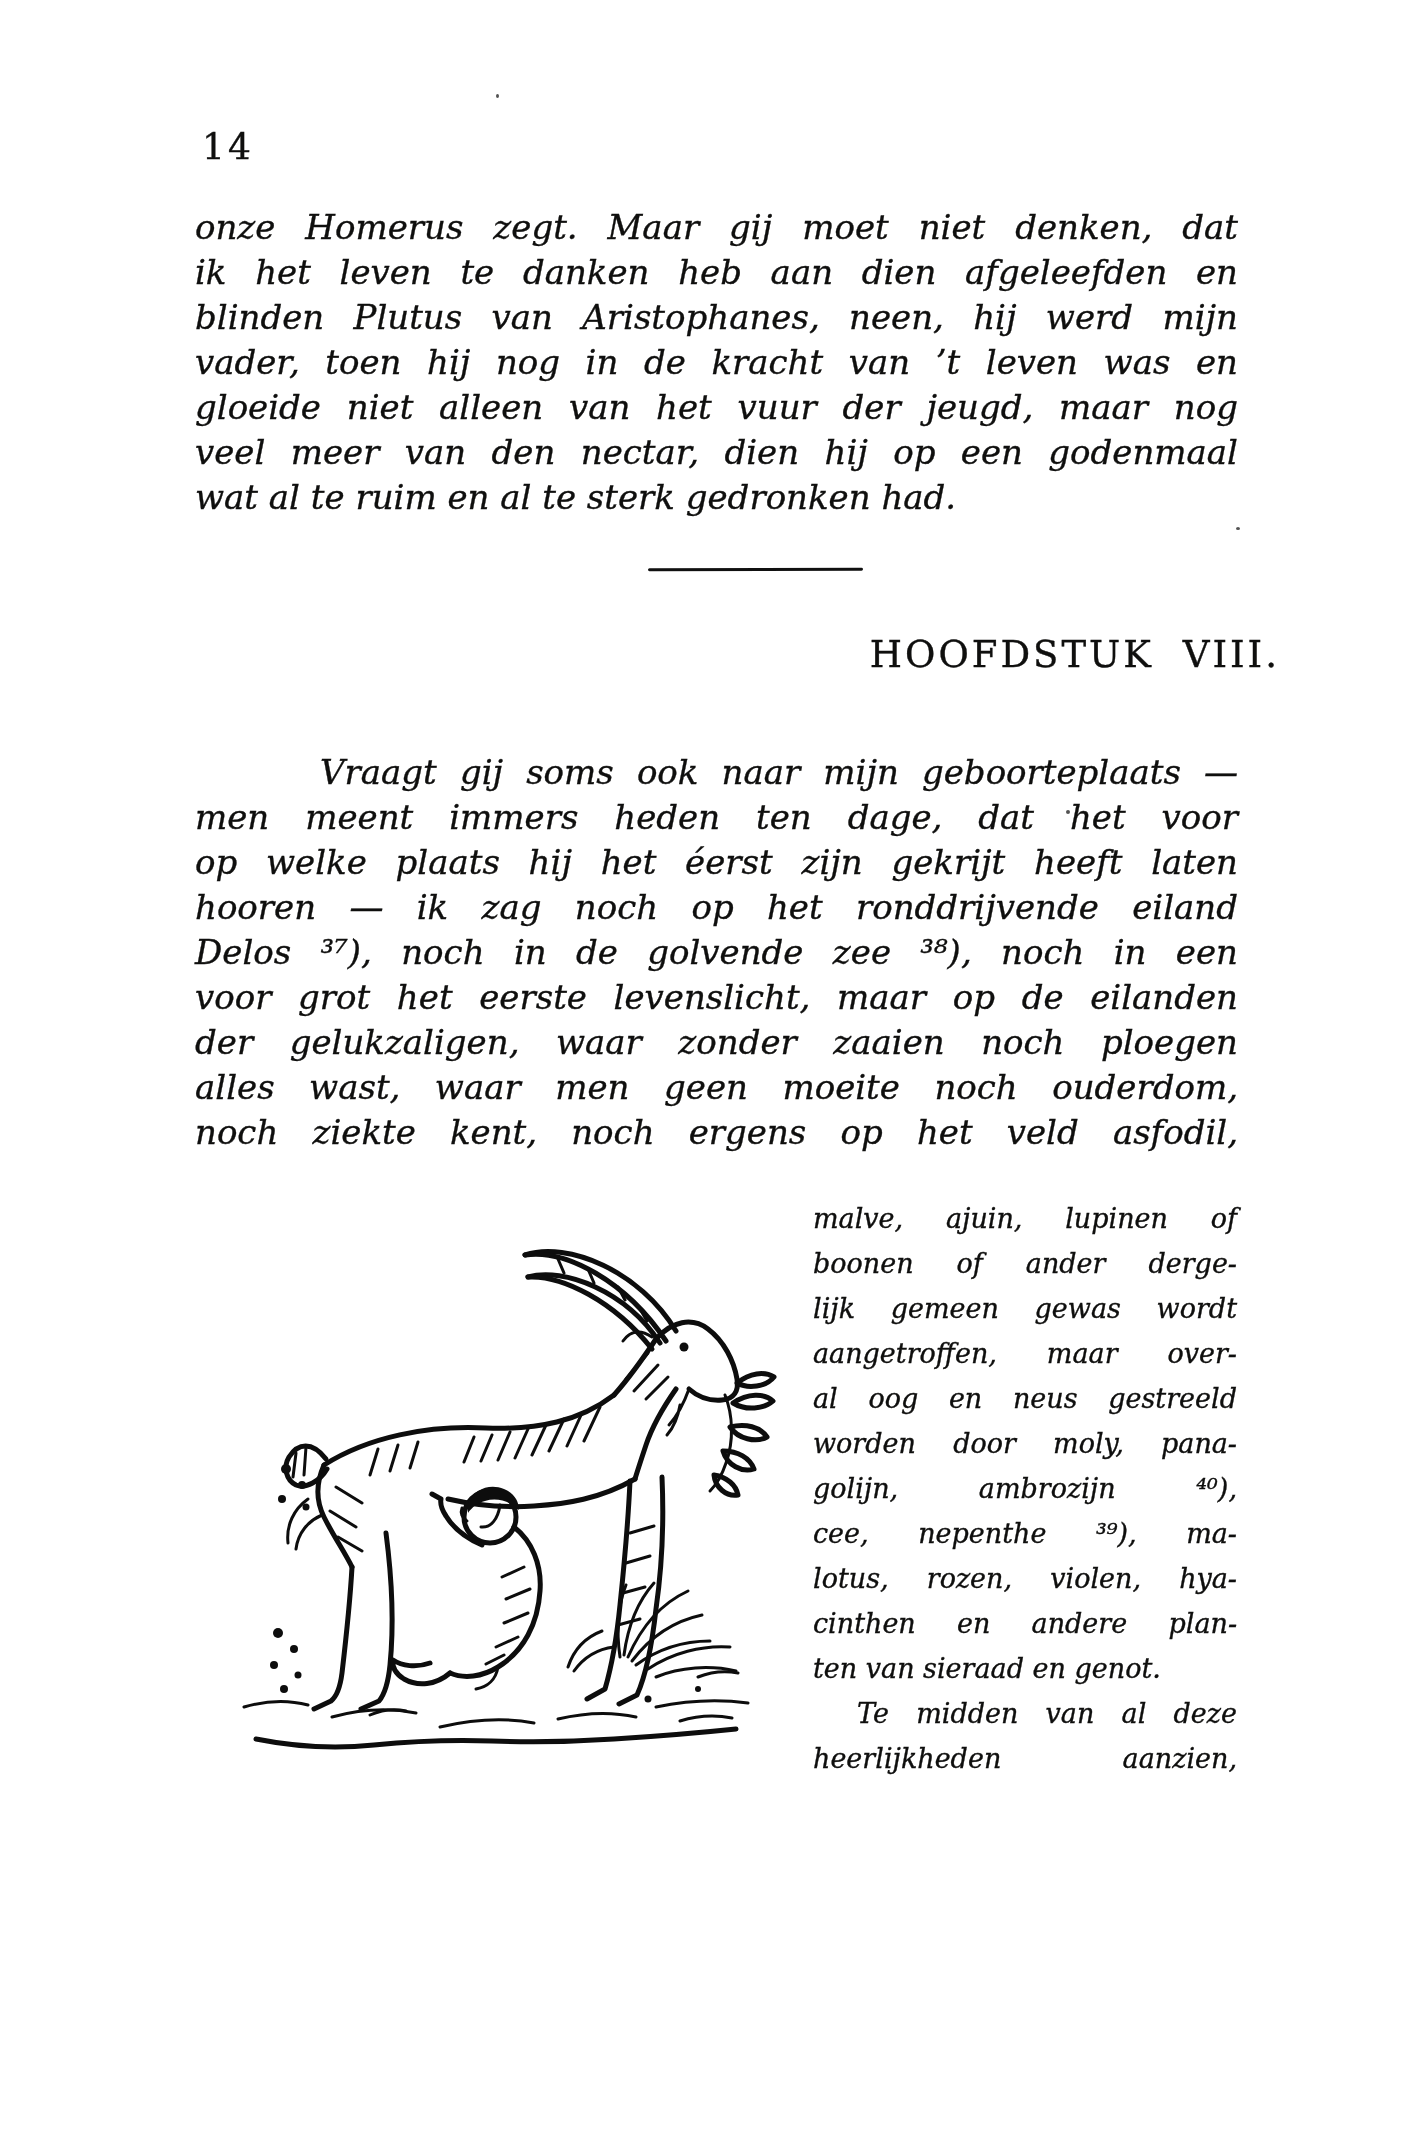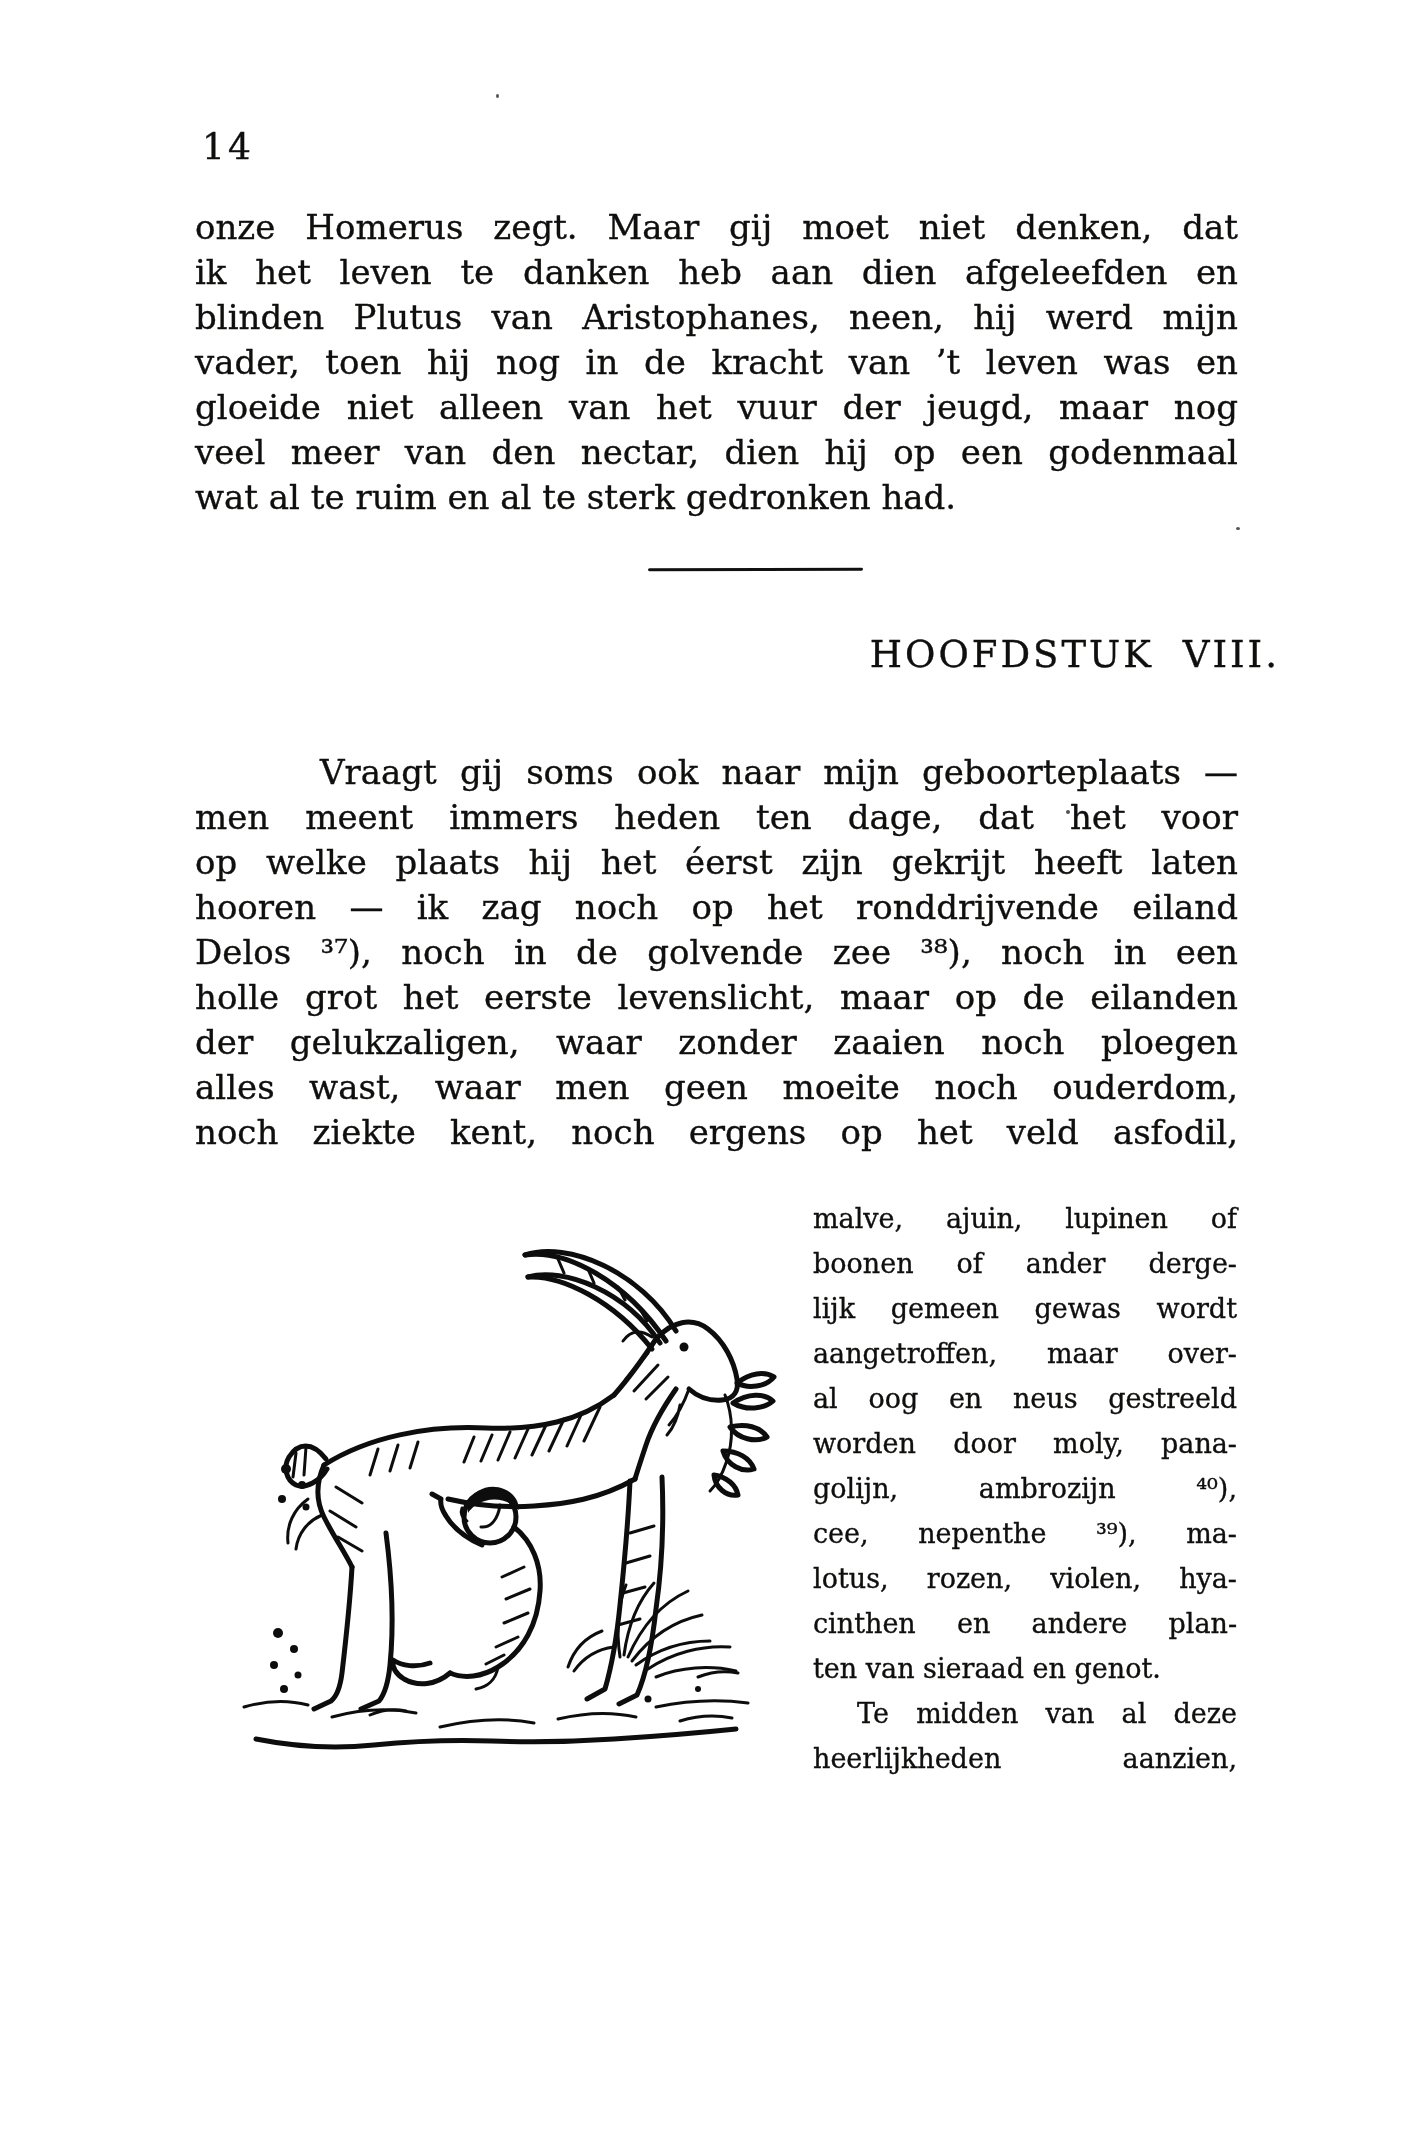--- a/index.html
+++ b/index.html
@@ -8,21 +8,21 @@
     font-family:"DejaVu Serif","Liberation Serif",serif;
     color:#0f0f0e; overflow:hidden;padding-left:36px;
     -webkit-text-stroke:0.35px #0f0f0e;
   }
   .pageno { position:absolute; left:202px; top:126px; font-size:36px; letter-spacing:3px; }
   .speck { position:absolute; background:#1a1a1a; border-radius:50%; opacity:.75; }
   .s1 { left:496px; top:94px;  width:3px; height:4px; }
   .s2 { left:1236px; top:527px; width:4px; height:3px; }
   .s3 { left:1066px; top:810px; width:4px; height:4px; }
 
-  .textblock { position:absolute; left:195px; width:1043px; font-size:34px; }
+  .textblock { position:absolute; left:195px; width:1043px; font-size:34px;font-style:italic; }
   .line { height:45px; line-height:45px; text-align:justify; text-align-last:justify; white-space:normal; overflow:visible; }
   .line.left { text-align-last:left; }
   .line.indent { text-indent:125px; }
 
   .p1 { top:205px; }
   .rule { position:absolute; left:648px; top:568px; width:215px; height:3px; background:#101010; transform:rotate(-0.15deg); border-radius:2px; }
   .chapter {
     position:absolute; left:237px; top:633px; width:1043px; margin:0;
     font-size:37px; font-weight:normal; text-align:right;
     letter-spacing:3px; word-spacing:14px;
@@ -66,21 +66,21 @@
   <div class="rule"></div>
 
   <h2 class="chapter">HOOFDSTUK VIII.</h2>
 
   <section class="textblock p2">
     <div class="line indent">Vraagt gij soms ook naar mijn geboorteplaats —</div>
     <div class="line">men meent immers heden ten dage, dat het voor</div>
     <div class="line">op welke plaats hij het éerst zijn gekrijt heeft laten</div>
     <div class="line">hooren — ik zag noch op het ronddrijvende eiland</div>
     <div class="line">Delos ³⁷), noch in de golvende zee ³⁸), noch in een</div>
-    <div class="line">holle grot het eerste levenslicht, maar op de eilanden</div>
+    <div class="line">voor grot het eerste levenslicht, maar op de eilanden</div>
     <div class="line">der gelukzaligen, waar zonder zaaien noch ploegen</div>
     <div class="line">alles wast, waar men geen moeite noch ouderdom,</div>
     <div class="line">noch ziekte kent, noch ergens op het veld asfodil,</div>
   </section>
 
   <figure class="illo">
     <svg viewBox="0 0 562 516" xmlns="http://www.w3.org/2000/svg">
 
       <path class="wood" d="M96,228 C140,200 200,188 258,191 C310,193 352,184 386,158"></path>
       <path class="wood" d="M386,158 C402,140 416,120 428,102"></path>

